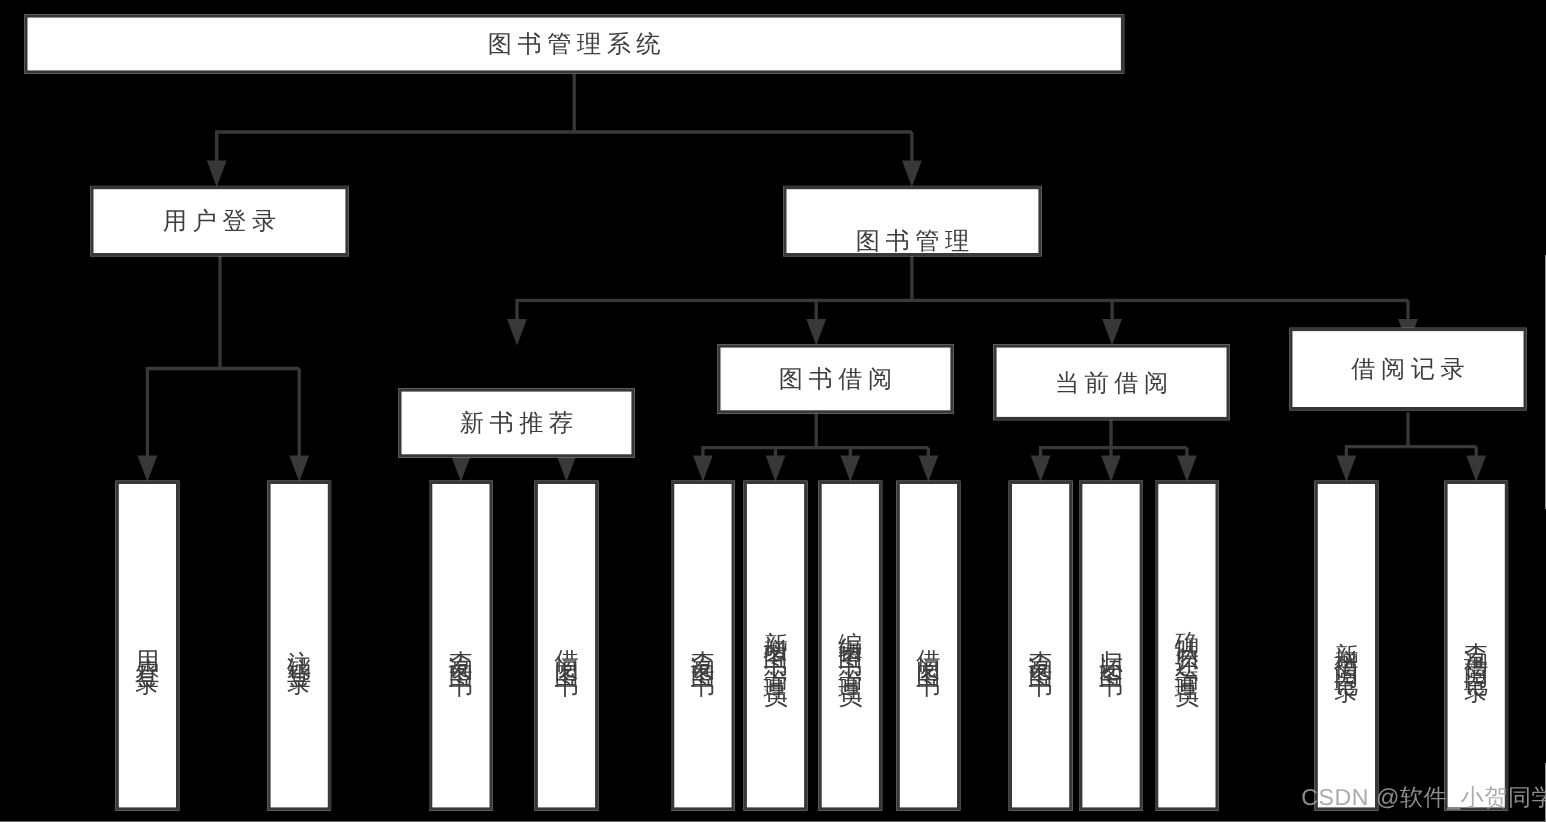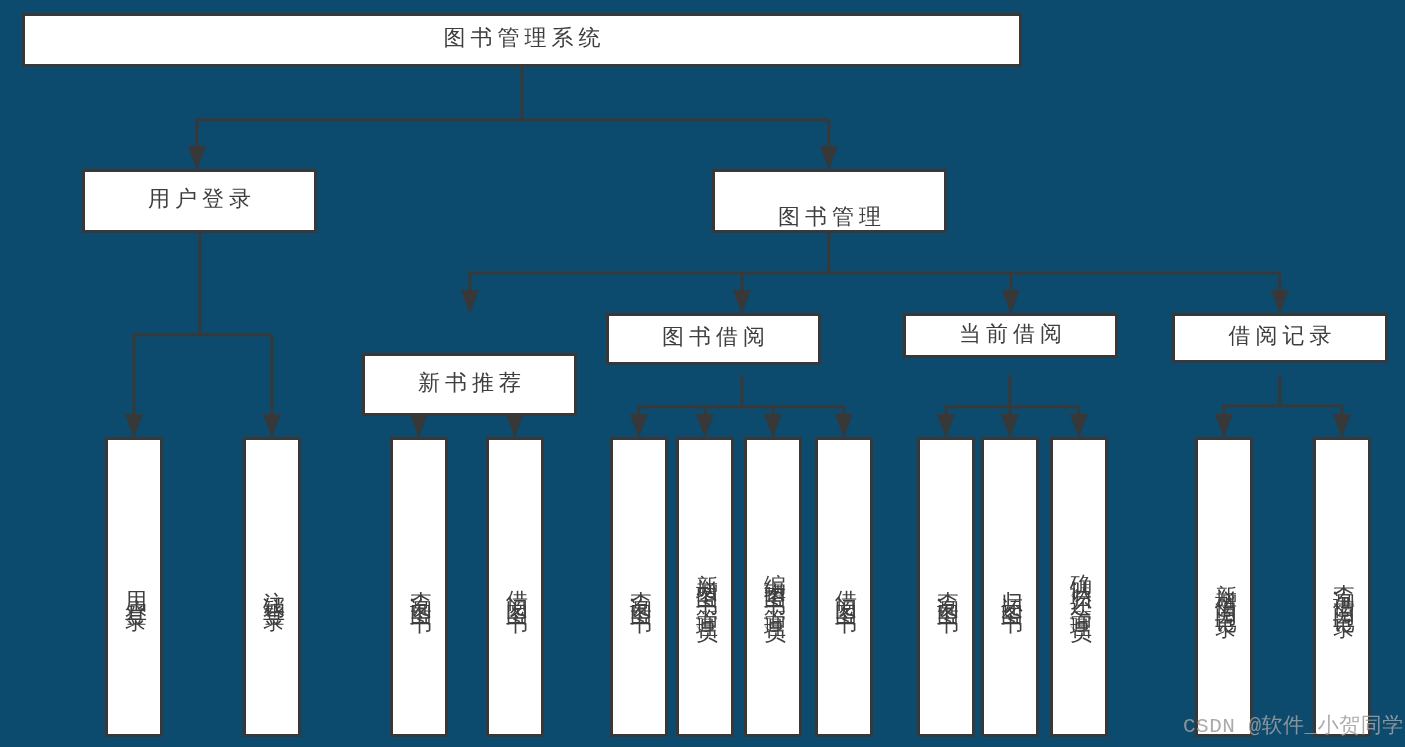--- a/index.html
+++ b/index.html
@@ -1,22 +1,22 @@
 <!DOCTYPE html>
 <html><head>
 <meta charset="utf-8">
 <style>
   html, body { margin: 0; padding: 0; background: #ffffff; }
   .stage {
     position: relative;
     width: 1405px;
     height: 747px;
-    background: #0c4a6e;
+    background: #000000;
     overflow: hidden;
-    font-family: Liberation Mono, monospace;
+    font-family: Liberation Sans, sans-serif;
   }
   svg.connectors {
     position: absolute;
     left: 0; top: 0;
     width: 1405px; height: 747px;
     z-index: 1;
   }
   .box {
     position: absolute;
     box-sizing: border-box;
@@ -100,27 +100,27 @@
   <div class="box" style="left:82px; top:169px; width:235px; height:64px;">
     <span class="lbl">用户登录</span>
   </div>
   <div class="box" style="left:712px; top:169px; width:235px; height:64px;align-items:flex-end;">
     <span class="lbl">图书管理</span>
   </div>
 
   <div class="box" style="left:362px; top:313px; width:215px; height:63px;margin-top:40px;">
     <span class="lbl">新书推荐</span>
   </div>
-  <div class="box" style="left:606px; top:313px; width:215px; height:52px;">
+  <div class="box" style="left:652px; top:313px; width:215px; height:63px;">
     <span class="lbl">图书借阅</span>
   </div>
-  <div class="box" style="left:903px; top:313px; width:215px; height:45px;">
+  <div class="box" style="left:903px; top:313px; width:215px; height:69px;">
     <span class="lbl">当前借阅</span>
   </div>
-  <div class="box" style="left:1172px; top:313px; width:216px; height:50px;">
+  <div class="box" style="left:1172px; top:298px; width:216px; height:75px;">
     <span class="lbl">借阅记录</span>
   </div>
 
   <div class="box leaf" style="left:105px; top:437px; width:58px; height:300px;">
     <span class="lbl-v">用户登录</span>
   </div>
   <div class="box leaf" style="left:243px; top:437px; width:58px; height:300px;">
     <span class="lbl-v">注销登录</span>
   </div>
 

